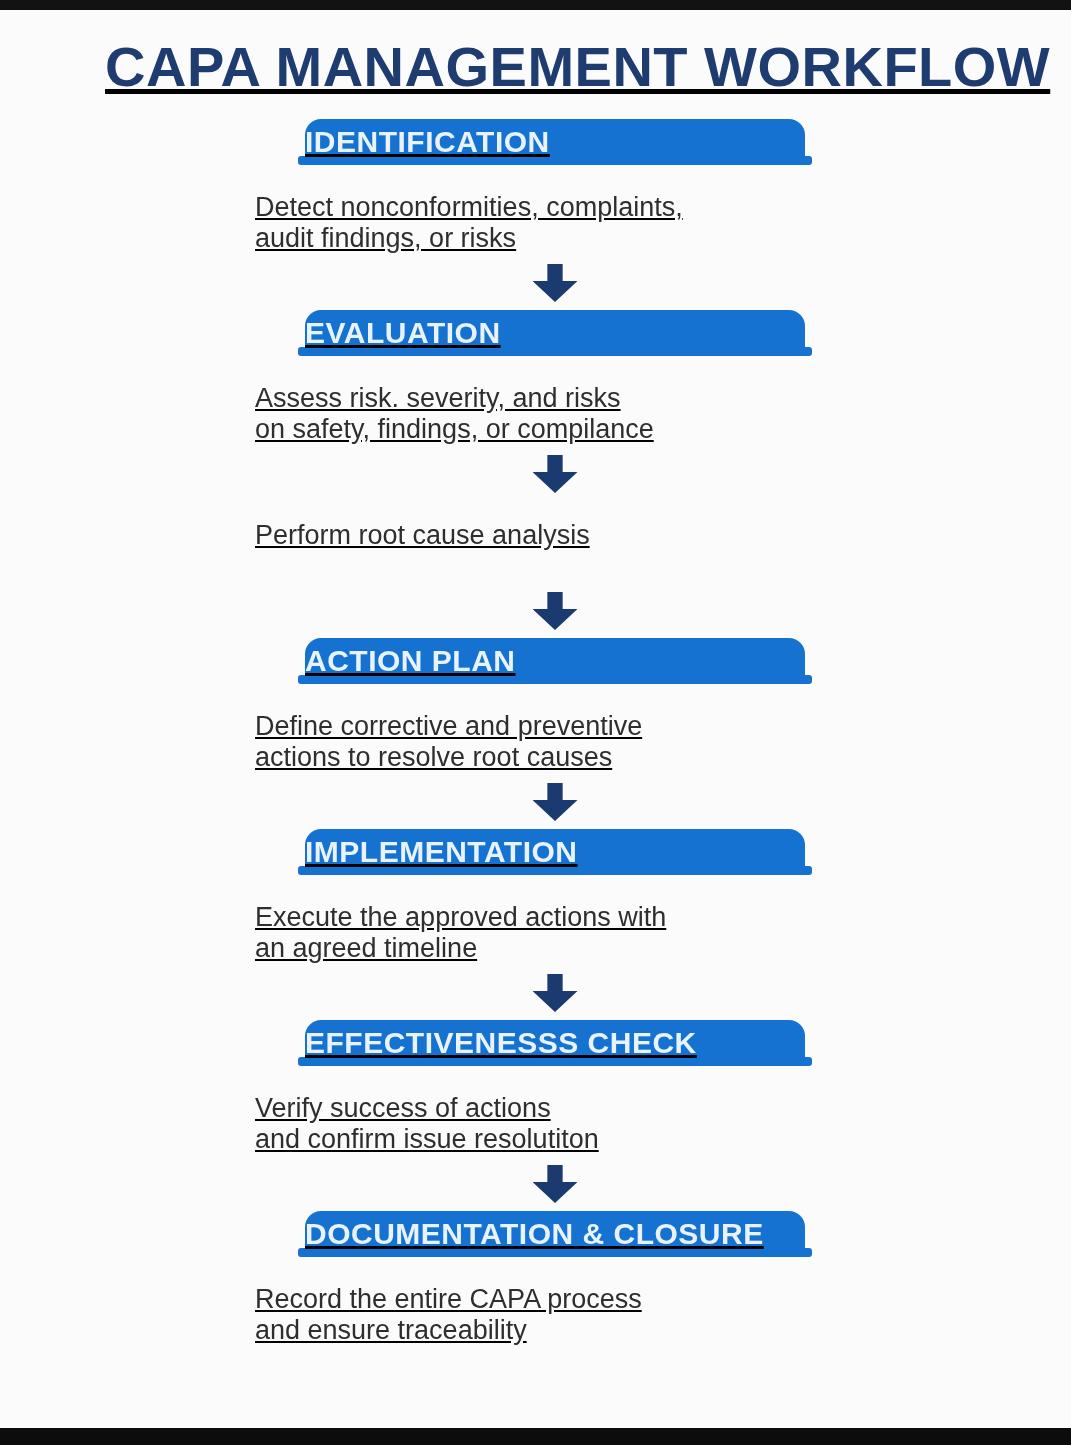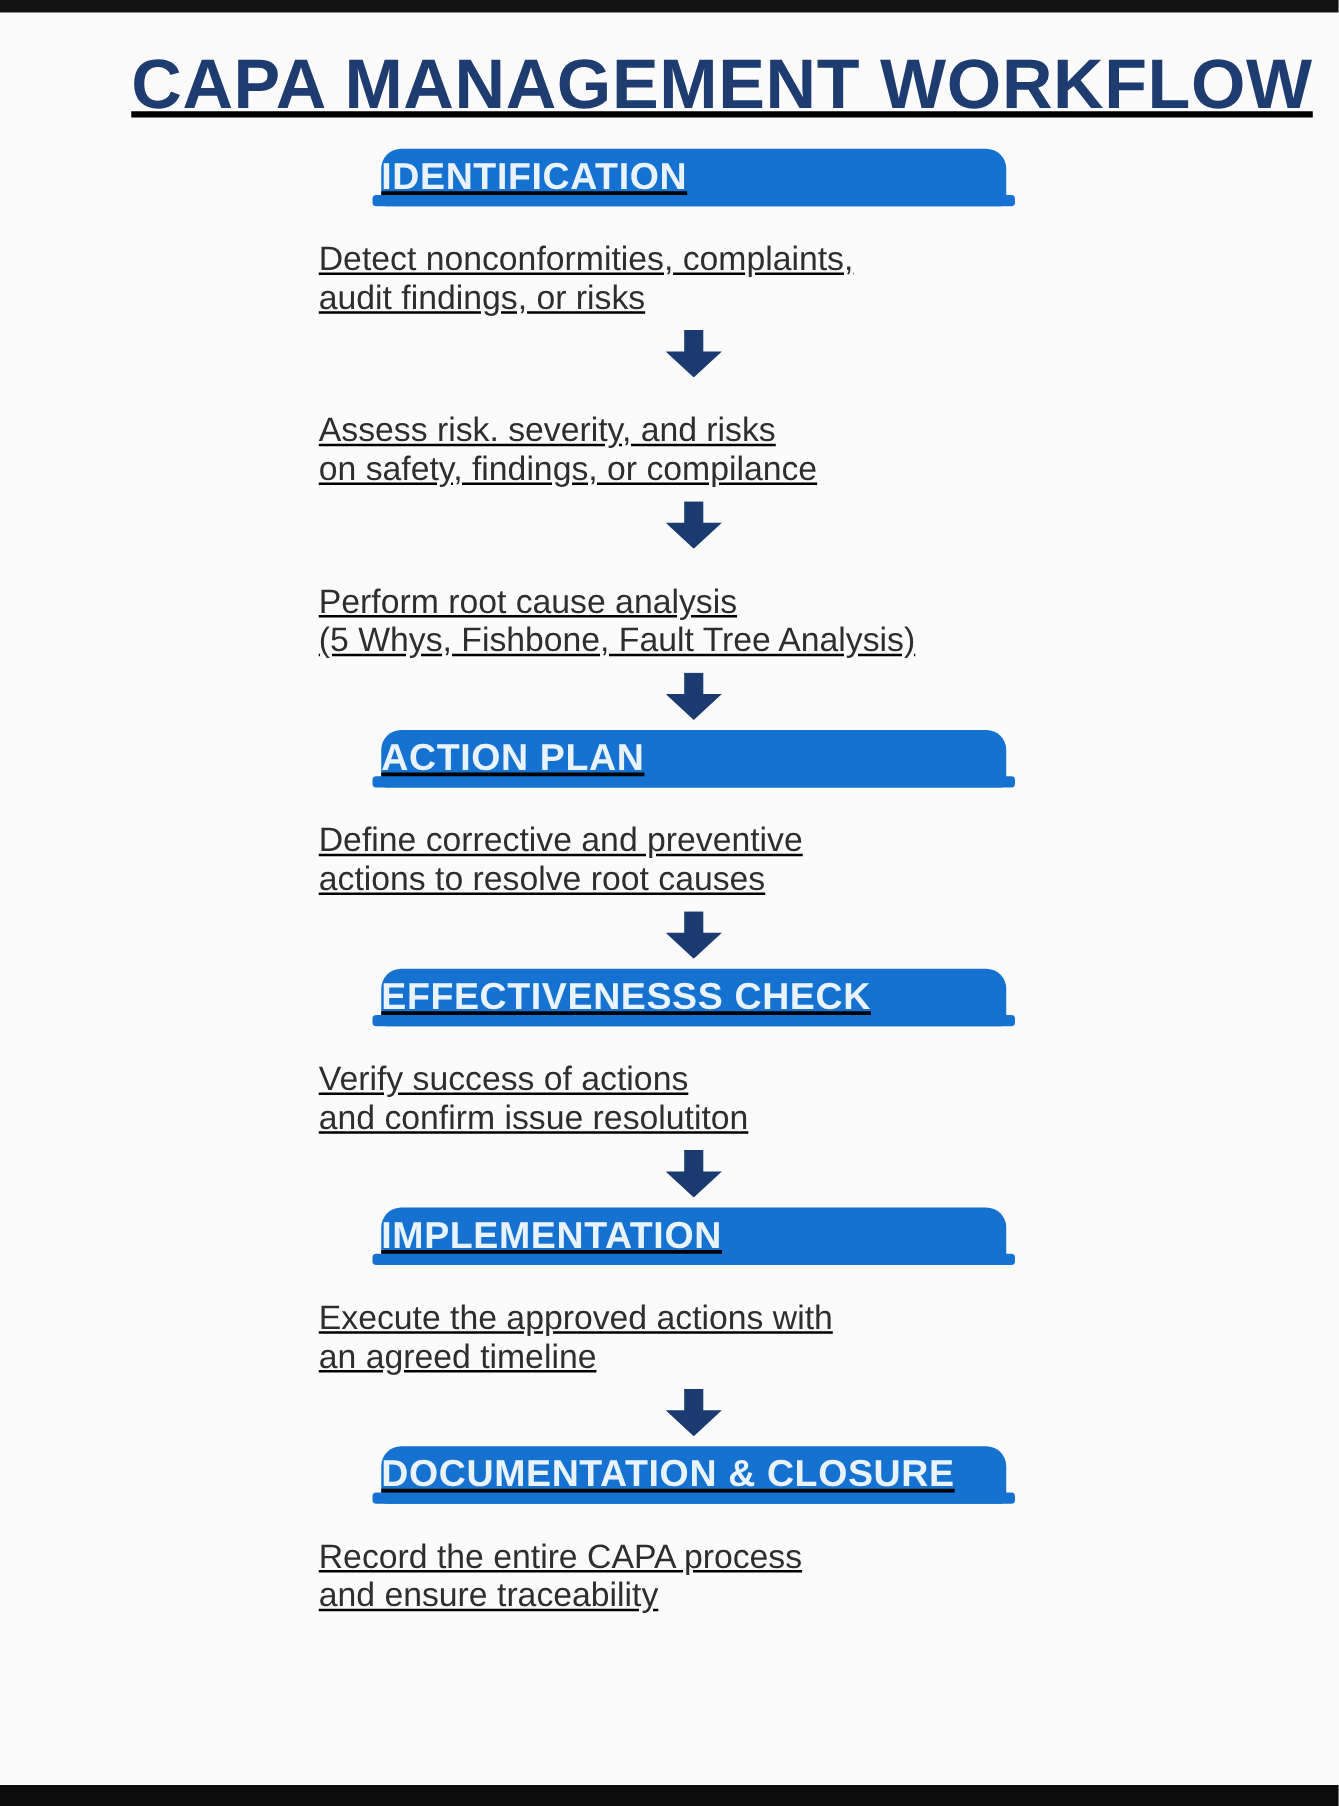--- a/index.html
+++ b/index.html
@@ -76,64 +76,66 @@
       <span class="box-label">IDENTIFICATION</span>
     </div>
     <p class="desc">
       <span>Detect nonconformities, complaints,</span><br>
       <span>audit findings, or risks</span>
     </p>
     <div class="arrow"></div>
   </section>
 
   <section class="step">
+    <div class="box">
+      <span class="box-label">EVALUATION</span>
+    </div>
     <p class="desc">
       <span>Assess risk. severity, and risks</span><br>
       <span>on safety, findings, or compilance</span>
     </p>
     <div class="arrow"></div>
   </section>
 
   <section class="step">
     <p class="desc">
       <span>Perform root cause analysis</span><br>
-      <span>(5 Whys, Fishbone, Fault Tree Analysis)</span>
     </p>
     <div class="arrow"></div>
   </section>
 
   <section class="step">
     <div class="box">
       <span class="box-label">ACTION PLAN</span>
     </div>
     <p class="desc">
       <span>Define corrective and preventive</span><br>
       <span>actions to resolve root causes</span>
     </p>
     <div class="arrow"></div>
   </section>
 
   <section class="step">
     <div class="box">
-      <span class="box-label">EFFECTIVENESSS CHECK</span>
+      <span class="box-label">IMPLEMENTATION</span>
     </div>
     <p class="desc">
-      <span>Verify success of actions</span><br>
-      <span>and confirm issue resolutiton</span>
+      <span>Execute the approved actions with</span><br>
+      <span>an agreed timeline</span>
     </p>
     <div class="arrow"></div>
   </section>
 
   <section class="step">
     <div class="box">
-      <span class="box-label">IMPLEMENTATION</span>
+      <span class="box-label">EFFECTIVENESSS CHECK</span>
     </div>
     <p class="desc">
-      <span>Execute the approved actions with</span><br>
-      <span>an agreed timeline</span>
+      <span>Verify success of actions</span><br>
+      <span>and confirm issue resolutiton</span>
     </p>
     <div class="arrow"></div>
   </section>
 
   <section class="step">
     <div class="box">
       <span class="box-label">DOCUMENTATION &amp; CLOSURE</span>
     </div>
     <p class="desc">
       <span>Record the entire CAPA process</span><br>

